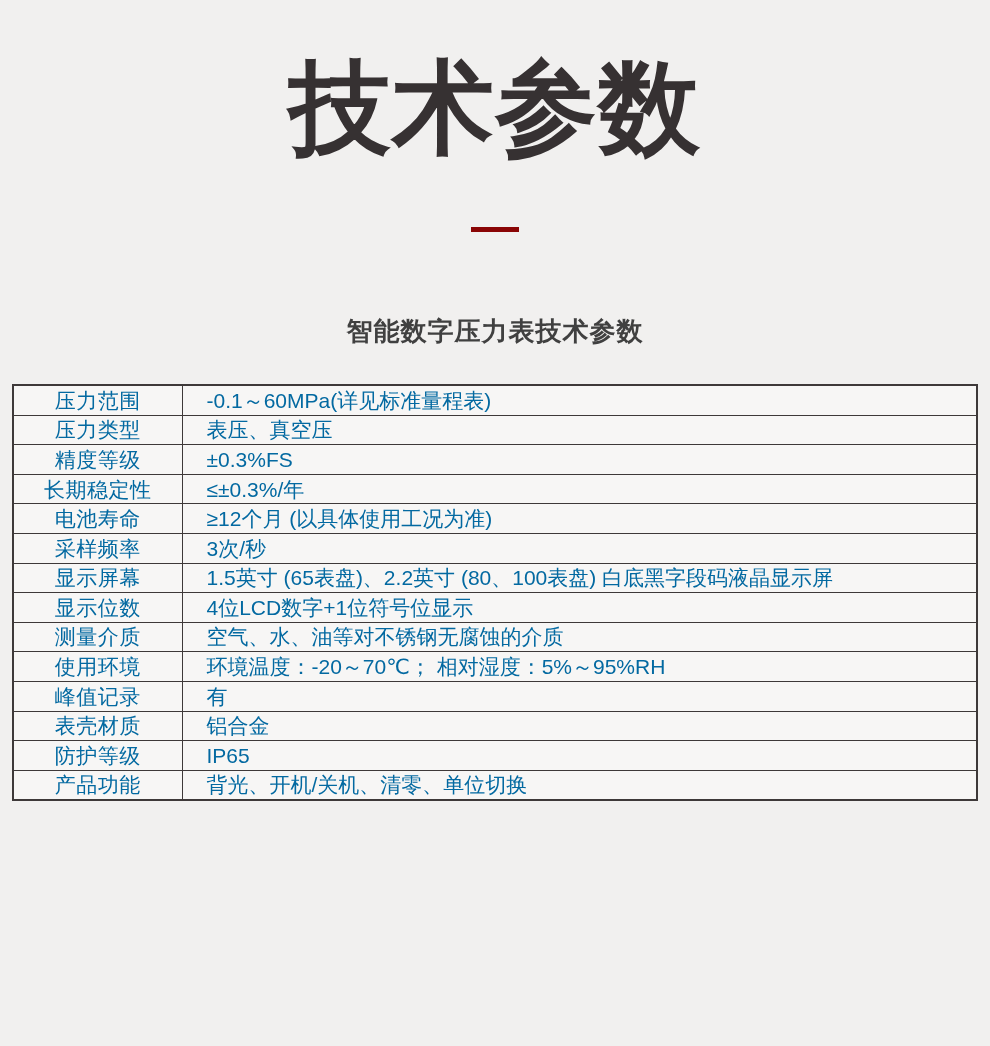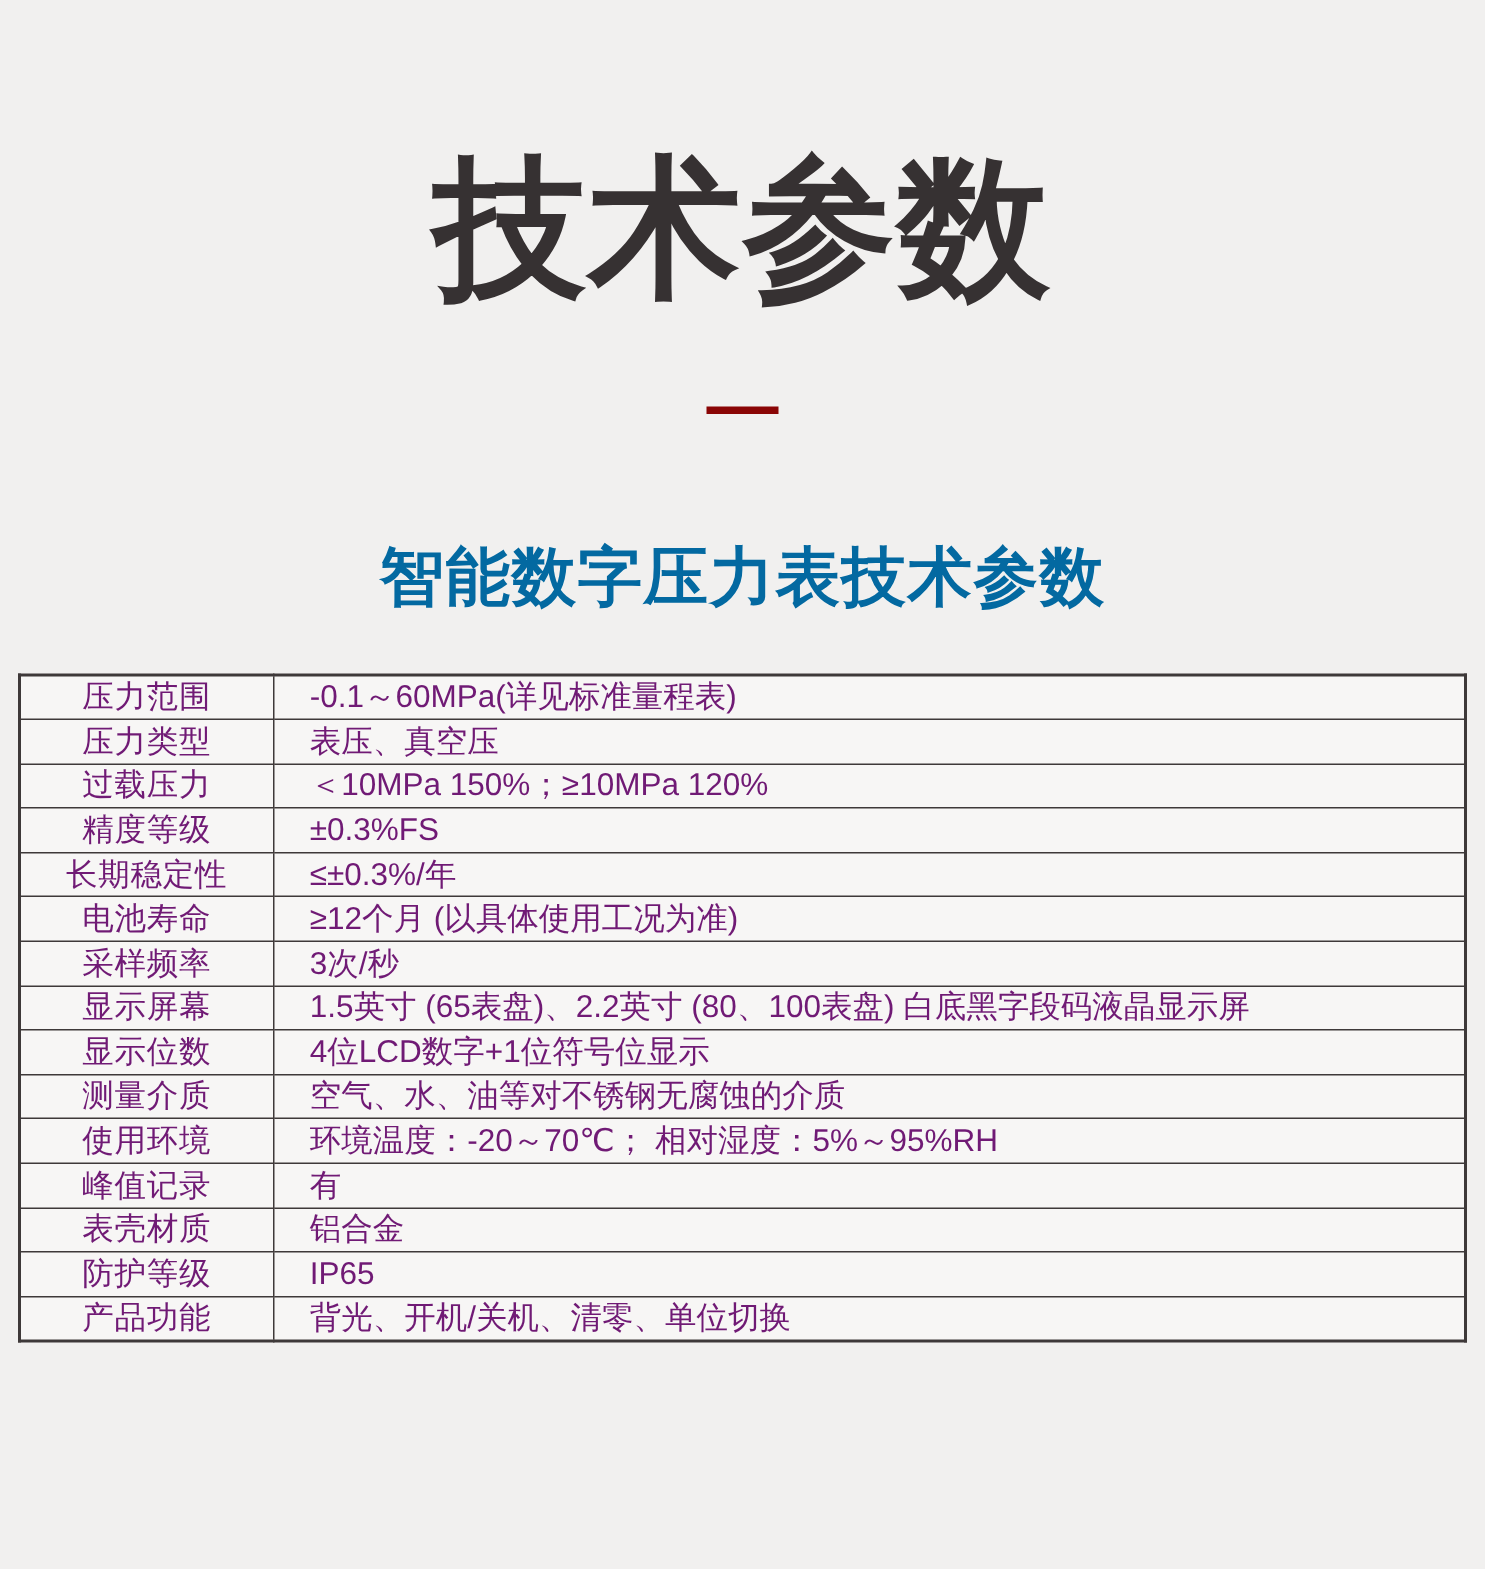--- a/index.html
+++ b/index.html
@@ -9,63 +9,63 @@
     height: 1046px;
     background: #f1f0ef;
     font-family: "Liberation Sans", "DejaVu Sans", sans-serif;
     color: #3b3636;
     overflow: hidden;
   }
   .page { width: 990px; height: 1046px; }
 
   .title {
     margin: 0;
-    padding-top: 94px;
+    padding-top: 50px;
     text-align: center;
     font-size: 102px;
     line-height: 1.15;
     font-weight: 900;
     color: #363132;
     letter-spacing: 1px;
   }
 
   .divider {
     width: 48px;
     height: 5px;
     background: #8a0505;
     margin: 60px auto 0;
   }
 
   .subtitle {
     margin: 84px 0 0;
     text-align: center;
-    font-size: 43px;
+    font-size: 26px;
     line-height: 1.2;
     font-weight: 700;
-    color: #0369a1;
+    color: #404040;
     letter-spacing: 1px;
   }
 
   table.spec-table {
     width: 966px;
     margin: 37px auto 0;
     border-collapse: collapse;
     table-layout: fixed;
     background: #f7f6f5;
     border: 2px solid #3e3939;
   }
   table.spec-table td {
     border: 1.5px solid #3e3939;
     height: 29.6px;
     font-size: 21px;
     line-height: 1.1;
     vertical-align: middle;
     white-space: nowrap;
     overflow: hidden;
-    color: #701a75;
+    color: #0369a1;
   }
   td.label-cell {
     width: 169px;
     text-align: center;
     letter-spacing: 0.5px;
   }
   td.value-cell {
     padding-left: 24px;
   }
 </style>
@@ -85,24 +85,20 @@
   <tr>
     <td class="label-cell">压力范围</td>
     <td class="value-cell">-0.1～60MPa(详见标准量程表)</td>
   </tr>
 
   <tr>
     <td class="label-cell">压力类型</td>
     <td class="value-cell">表压、真空压</td>
   </tr>
 
-  <tr>
-    <td class="label-cell">过载压力</td>
-    <td class="value-cell">＜10MPa 150%；≥10MPa 120%</td>
-  </tr>
 
   <tr>
     <td class="label-cell">精度等级</td>
     <td class="value-cell">±0.3%FS</td>
   </tr>
 
   <tr>
     <td class="label-cell">长期稳定性</td>
     <td class="value-cell">≤±0.3%/年</td>
   </tr>

